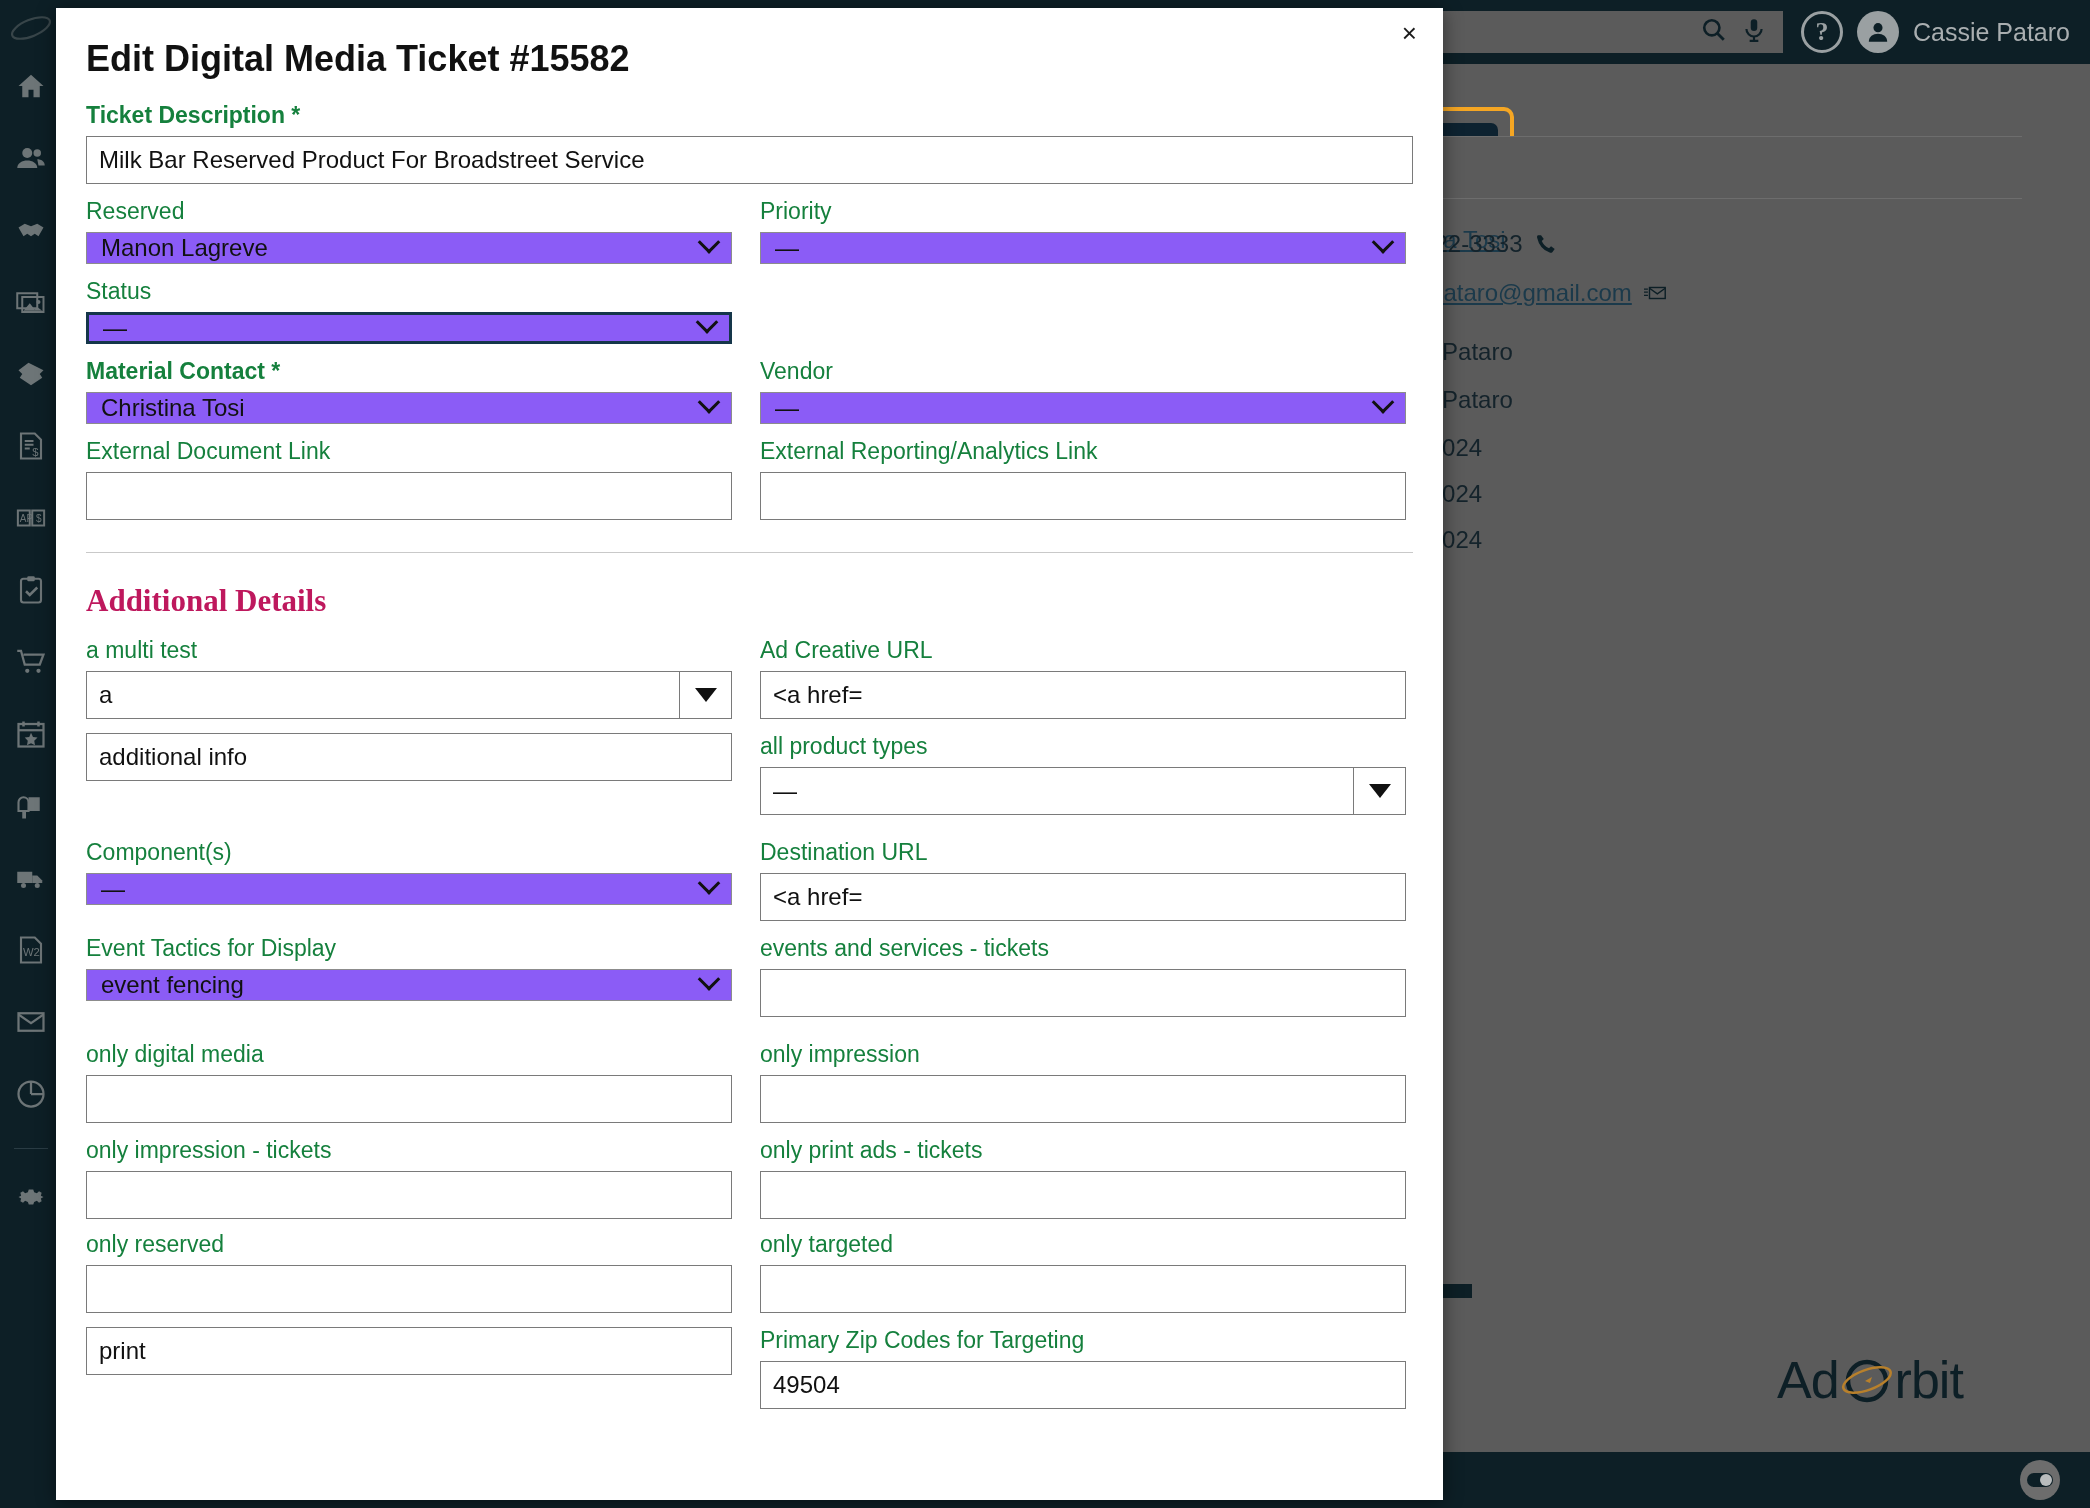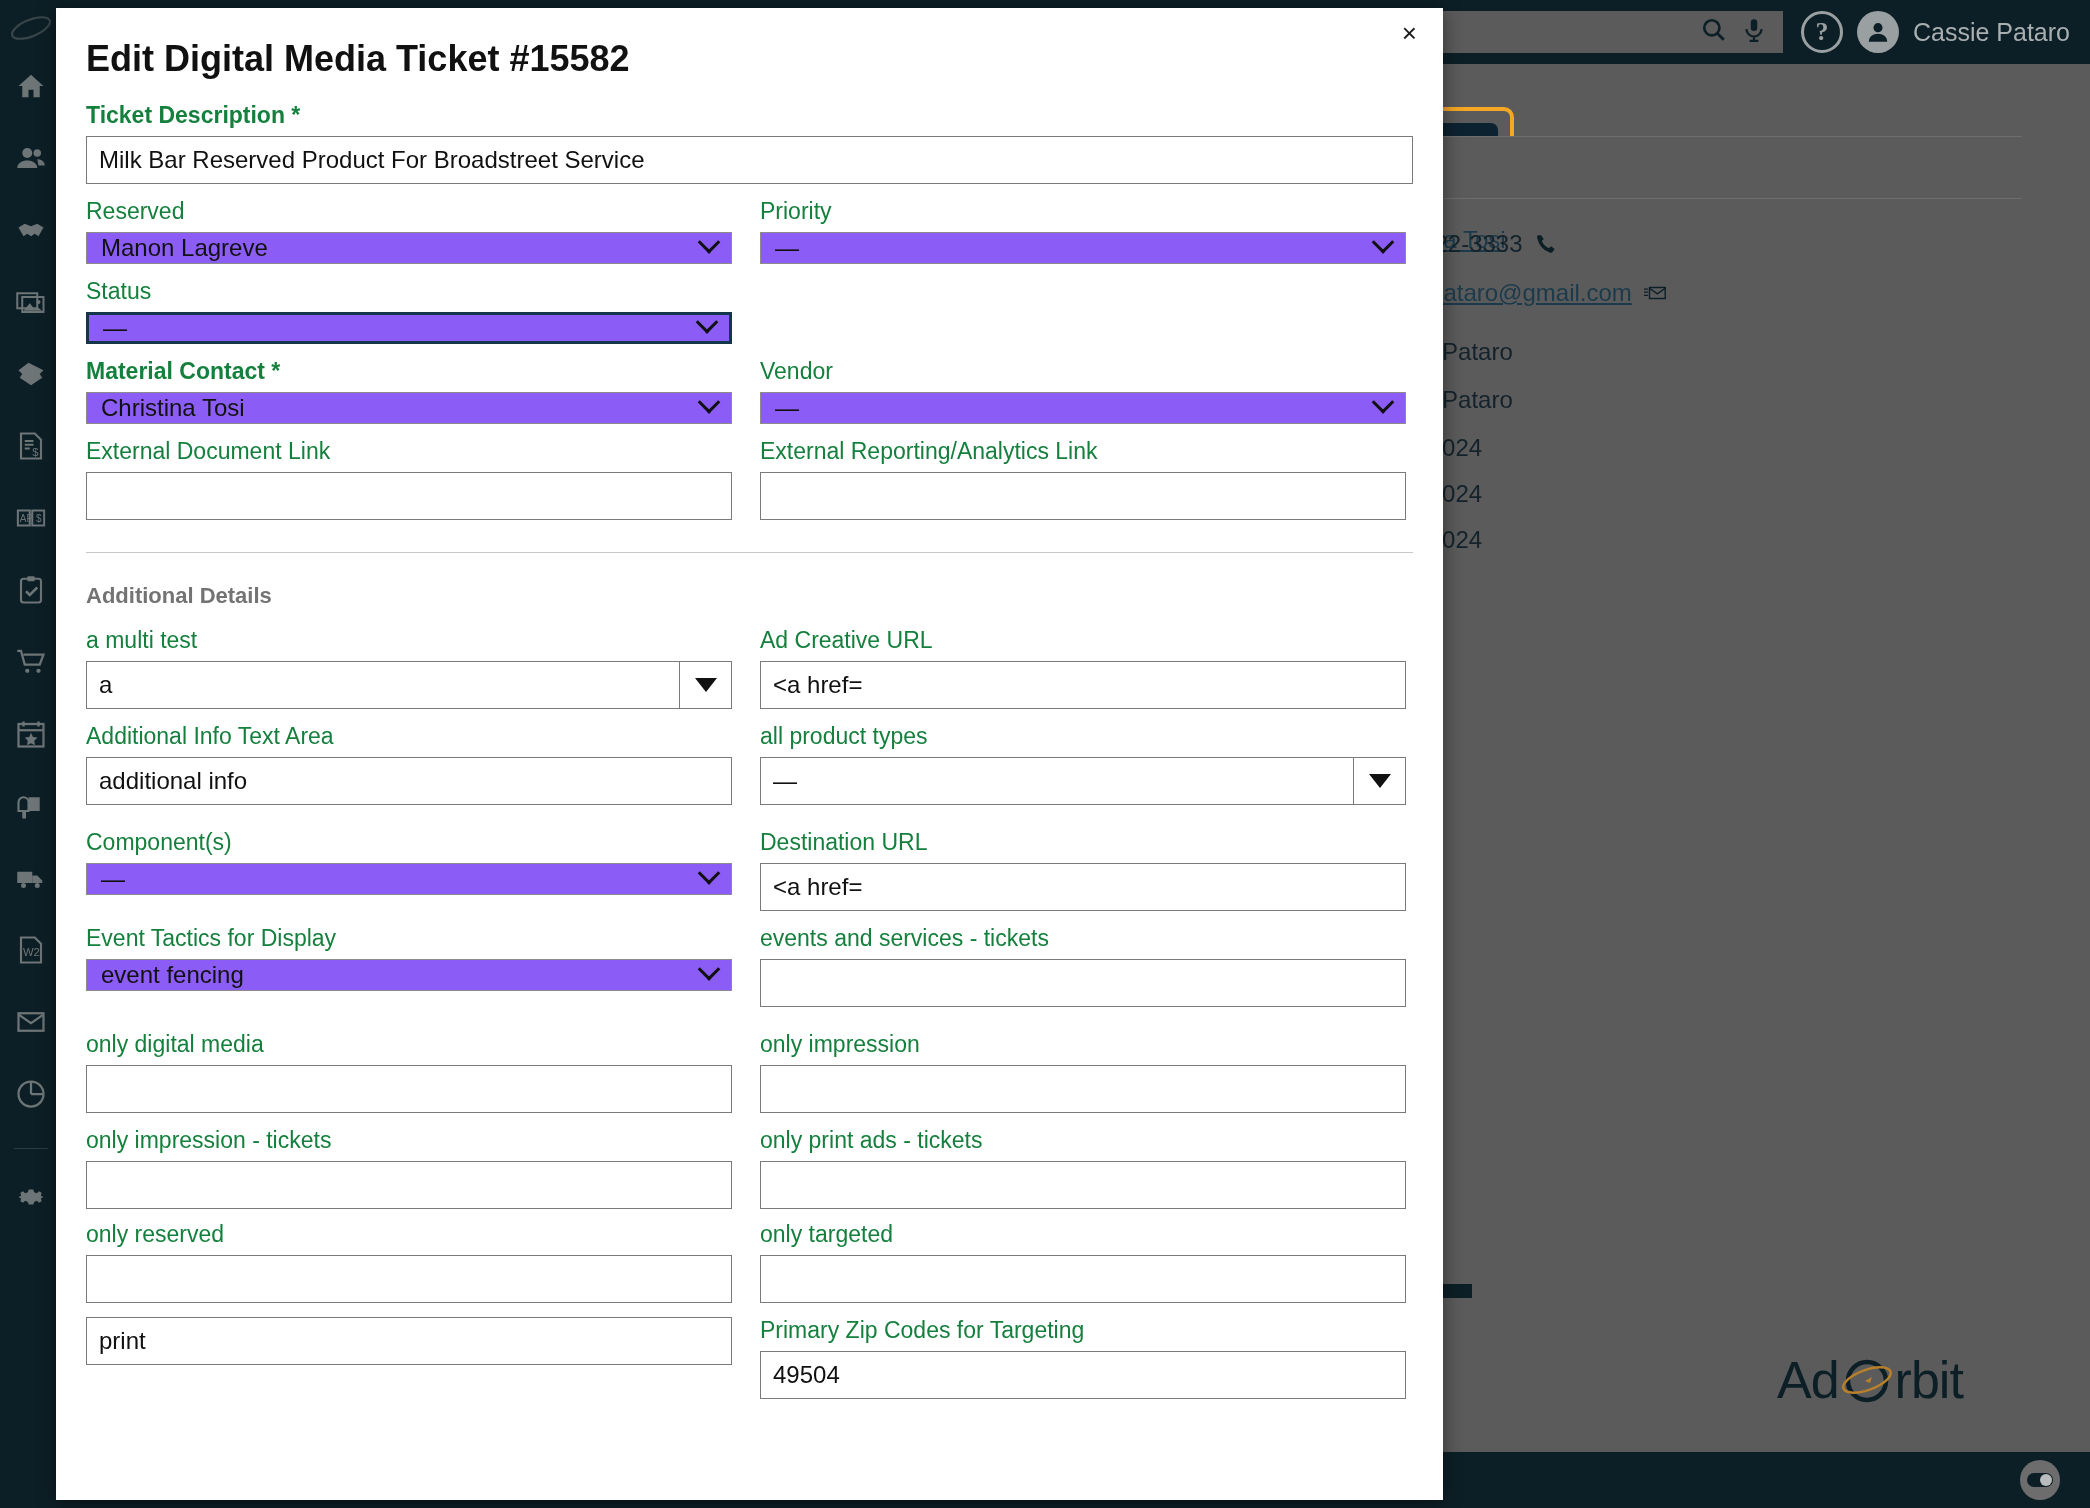--- a/index.html
+++ b/index.html
@@ -113,21 +113,21 @@
   .modal-close {
     position: absolute; right: 26px; top: 12px;
     font-size: 26px; color: #1a1a1a; line-height: 1; cursor: pointer;
     font-family: "Liberation Sans", sans-serif;
   }
   .modal-body { padding: 30px 30px 0 30px; }
   .modal-title { font-size: 36px; font-weight: bold; color: #111; margin-bottom: 22px; }
 
   .fieldlabel { font-size: 23px; color: #15803d; margin-bottom: 7px; display:block; }
   .fieldlabel.bold { font-weight: bold; }
-  .sect-title { font-size: 22px; font-weight: bold; color: #737373; margin: 30px 0 18px; }
+  .sect-title { font-size: 31px; font-weight: bold; color: #be185d; margin: 30px 0 18px; font-family: Liberation Serif, serif; }
   .divider { height: 1px; background: #c9c9c9; margin: 32px 0 0; }
 
   .row { display: flex; gap: 28px; }
   .col { width: 646px; }
   .fg { margin-bottom: 14px; }
 
   input.txt {
     width: 100%; height: 48px; border: 1px solid #7a7a7a; background: #fff;
     font-size: 24px; color: #111; padding: 0 12px;
     font-family: "Liberation Sans", sans-serif;
@@ -465,21 +465,20 @@
           </div>
         </div>
         <div class="col">
           <span class="fieldlabel">Ad Creative URL</span>
           <input class="txt" type="text" value="&lt;a href=" style="">
         </div>
       </div>
 
       <div class="row" style="margin-top:14px">
         <div class="col">
-          <span class="fieldlabel">Additional Info Text Area</span>
           <input class="txt" type="text" value="additional info" style="">
         </div>
         <div class="col">
           <span class="fieldlabel">all product types</span>
           <div class="multi">
             <div class="mbox">—</div>
             <div class="mbtn">
               <span class="tri"></span>
             </div>
           </div>

